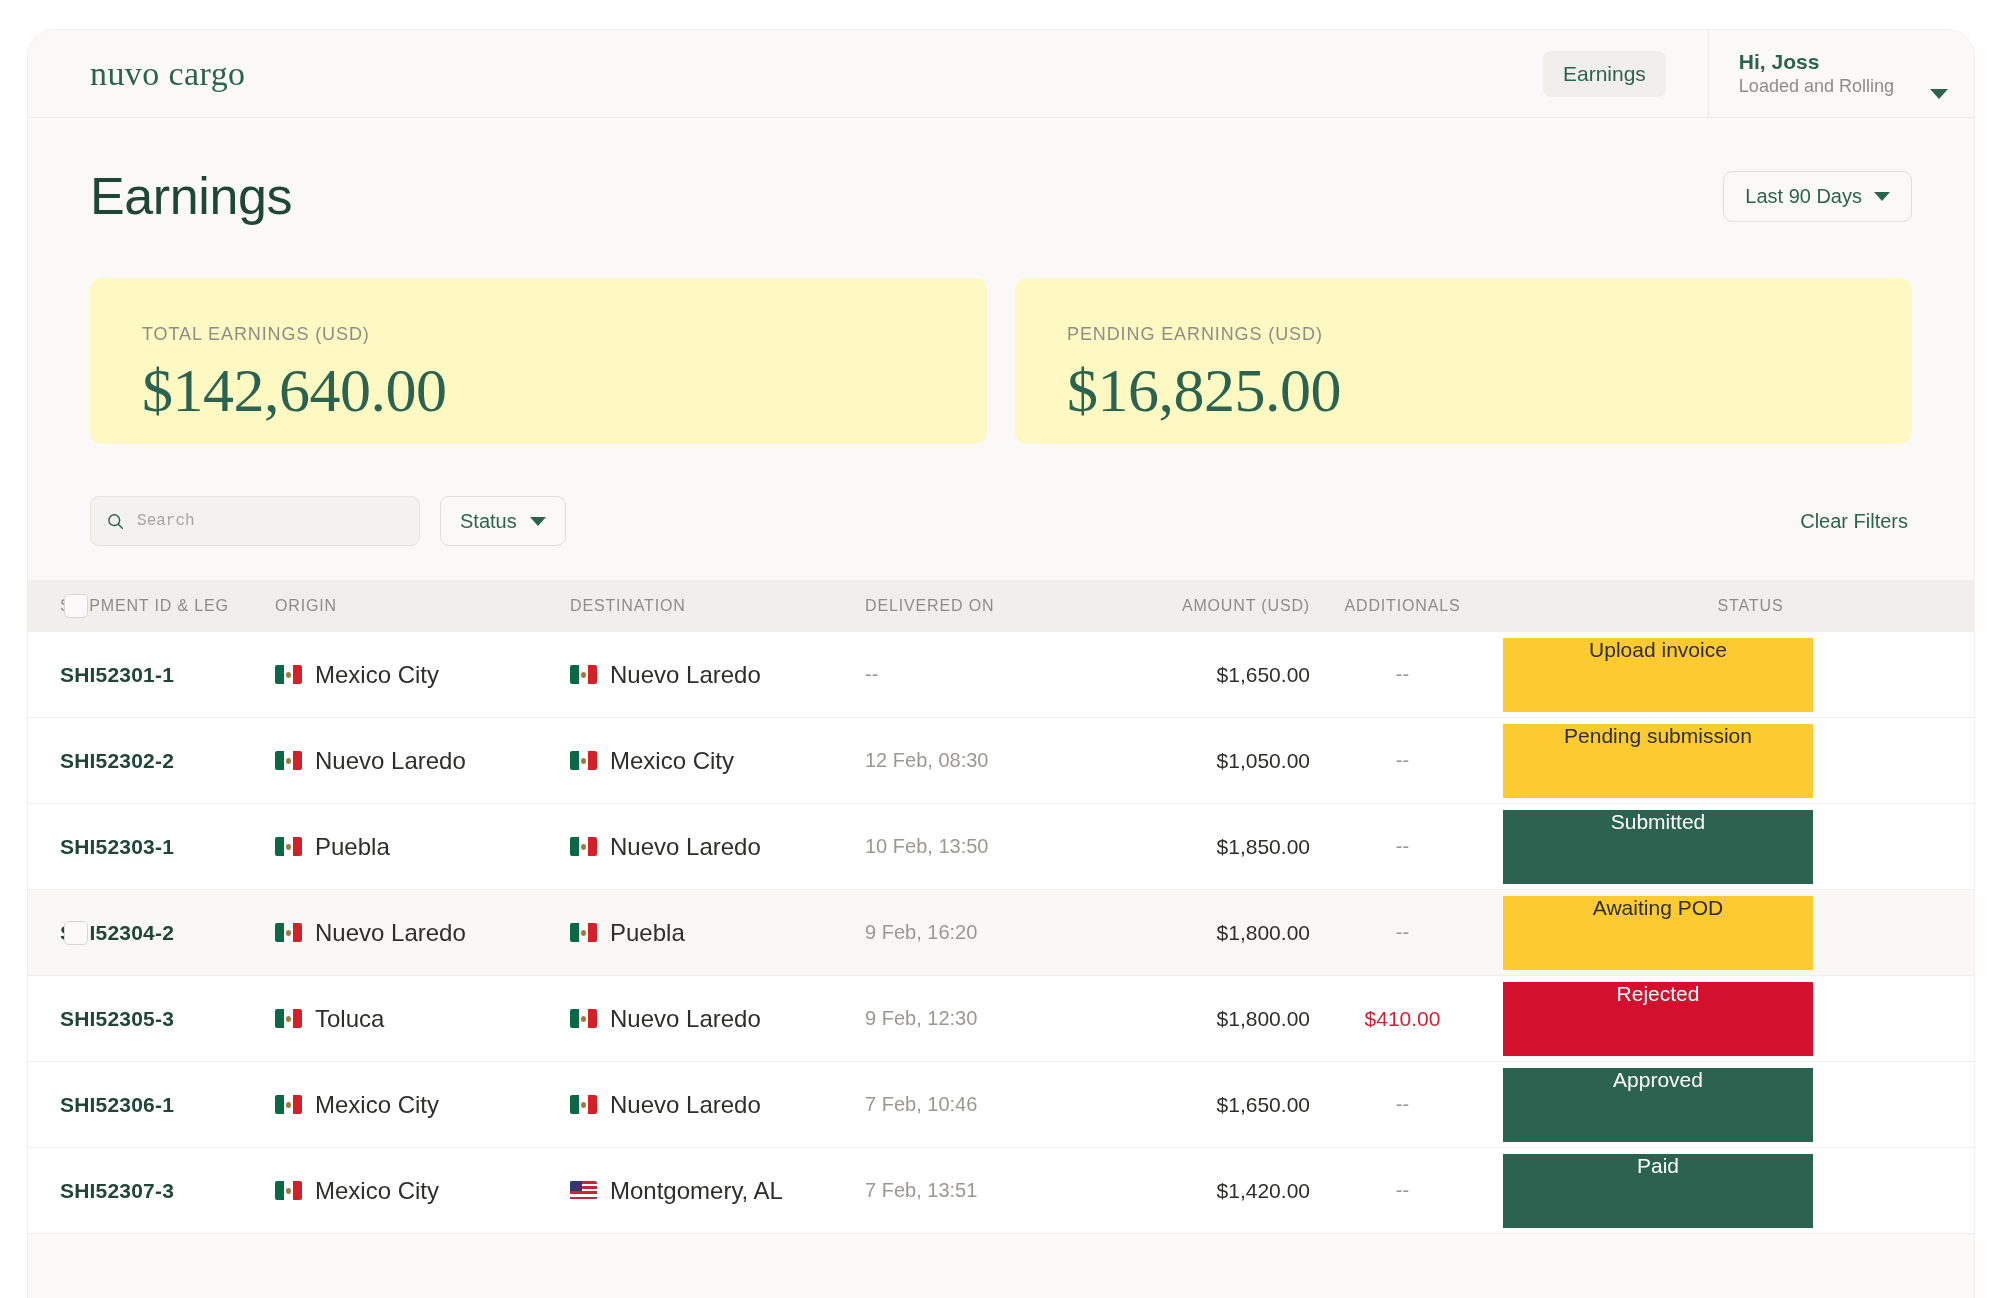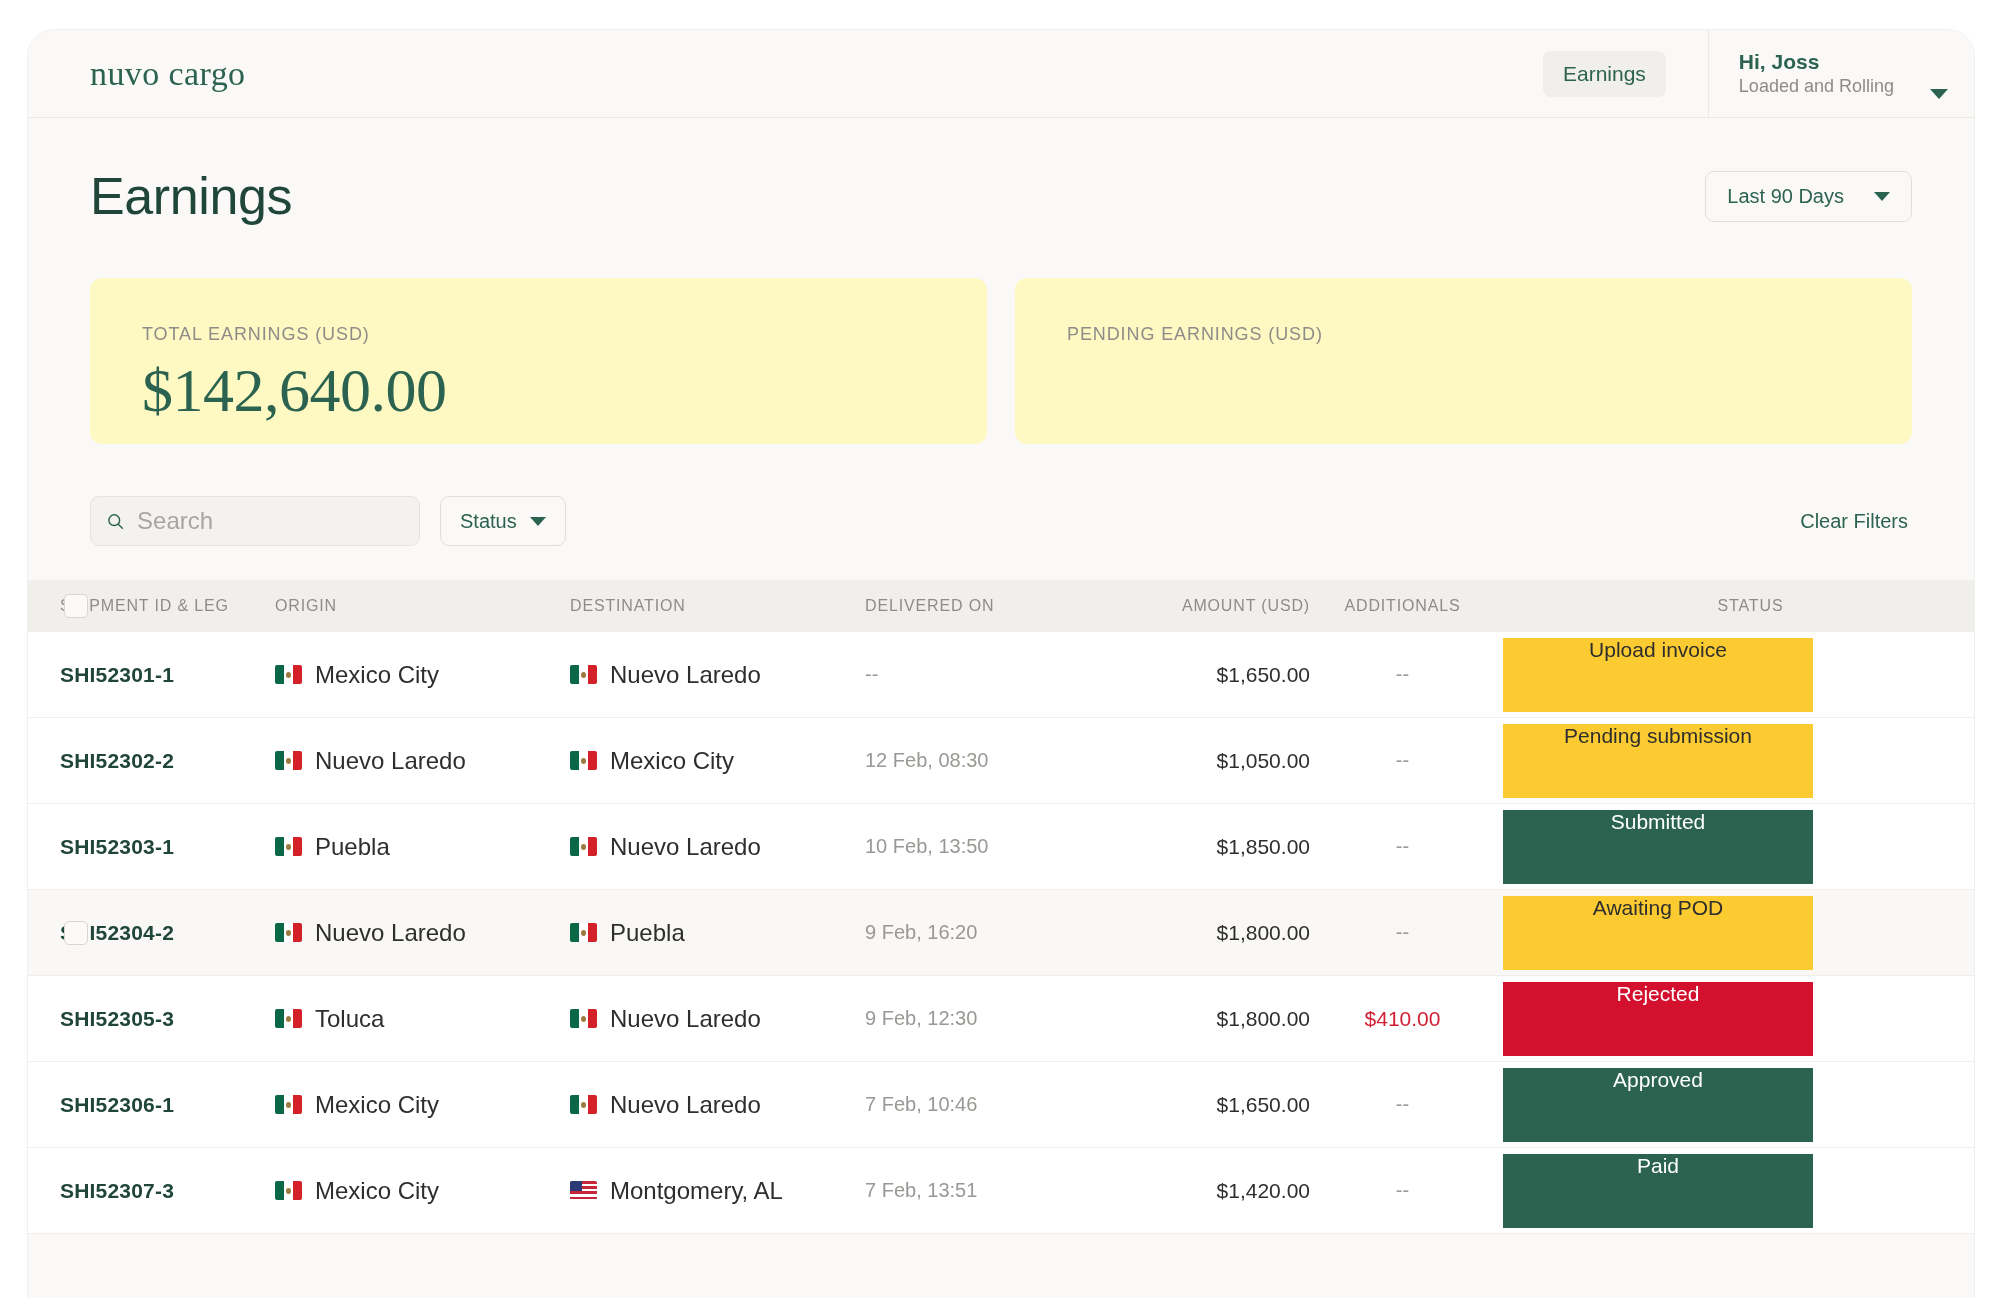--- a/index.html
+++ b/index.html
@@ -87,21 +87,21 @@
   .page-title {
     font-size: 52px;
     color: #20463a;
     letter-spacing: -0.4px;
   }
   .title-spacer { flex: 1 1 auto; }
 
   .range-btn {
     display: flex;
     align-items: center;
-    gap: 30px;
+    gap: 12px;
     font-size: 20px;
     color: #2c6350;
     background: #faf9f7;
     border: 1px solid #e2dfda;
     border-radius: 9px;
     padding: 13px 21px;
     white-space: nowrap;
   }
   .caret-sm {
     width: 0; height: 0;
@@ -151,22 +151,22 @@
     border-radius: 9px;
     display: flex;
     align-items: center;
     padding: 0 16px;
     gap: 13px;
   }
   .search-box input {
     border: none;
     outline: none;
     background: transparent;
-    font-family: Liberation Sans, sans-serif;
-    font-size: 24px;
+    font-family: Liberation Mono, monospace;
+    font-size: 16px;
     color: #737373;
     width: 100%;
   }
   .search-box input::placeholder { color: #a8a6a2; }
 
   .status-btn {
     display: flex;
     align-items: center;
     gap: 13px;
     margin-left: 20px;
@@ -329,20 +329,21 @@
       </div>
     </div>
 
     <div class="cards">
       <div class="card">
         <div class="card-label">TOTAL EARNINGS (USD)</div>
         <div class="card-value">$142,640.00</div>
       </div>
       <div class="card">
         <div class="card-label">PENDING EARNINGS (USD)</div>
+        <div class="card-value">$16,825.00</div>
       </div>
     </div>
 
     <div class="filters">
       <div class="search-box">
         <svg width="19" height="19" viewBox="0 0 20 20">
           <circle cx="8.5" cy="8.5" r="6.3" fill="none" stroke="#2c6350" stroke-width="1.7"></circle>
           <line x1="13.2" y1="13.2" x2="18" y2="18" stroke="#2c6350" stroke-width="1.7" stroke-linecap="round"></line>
         </svg>
         <input type="text" placeholder="Search" style="">

